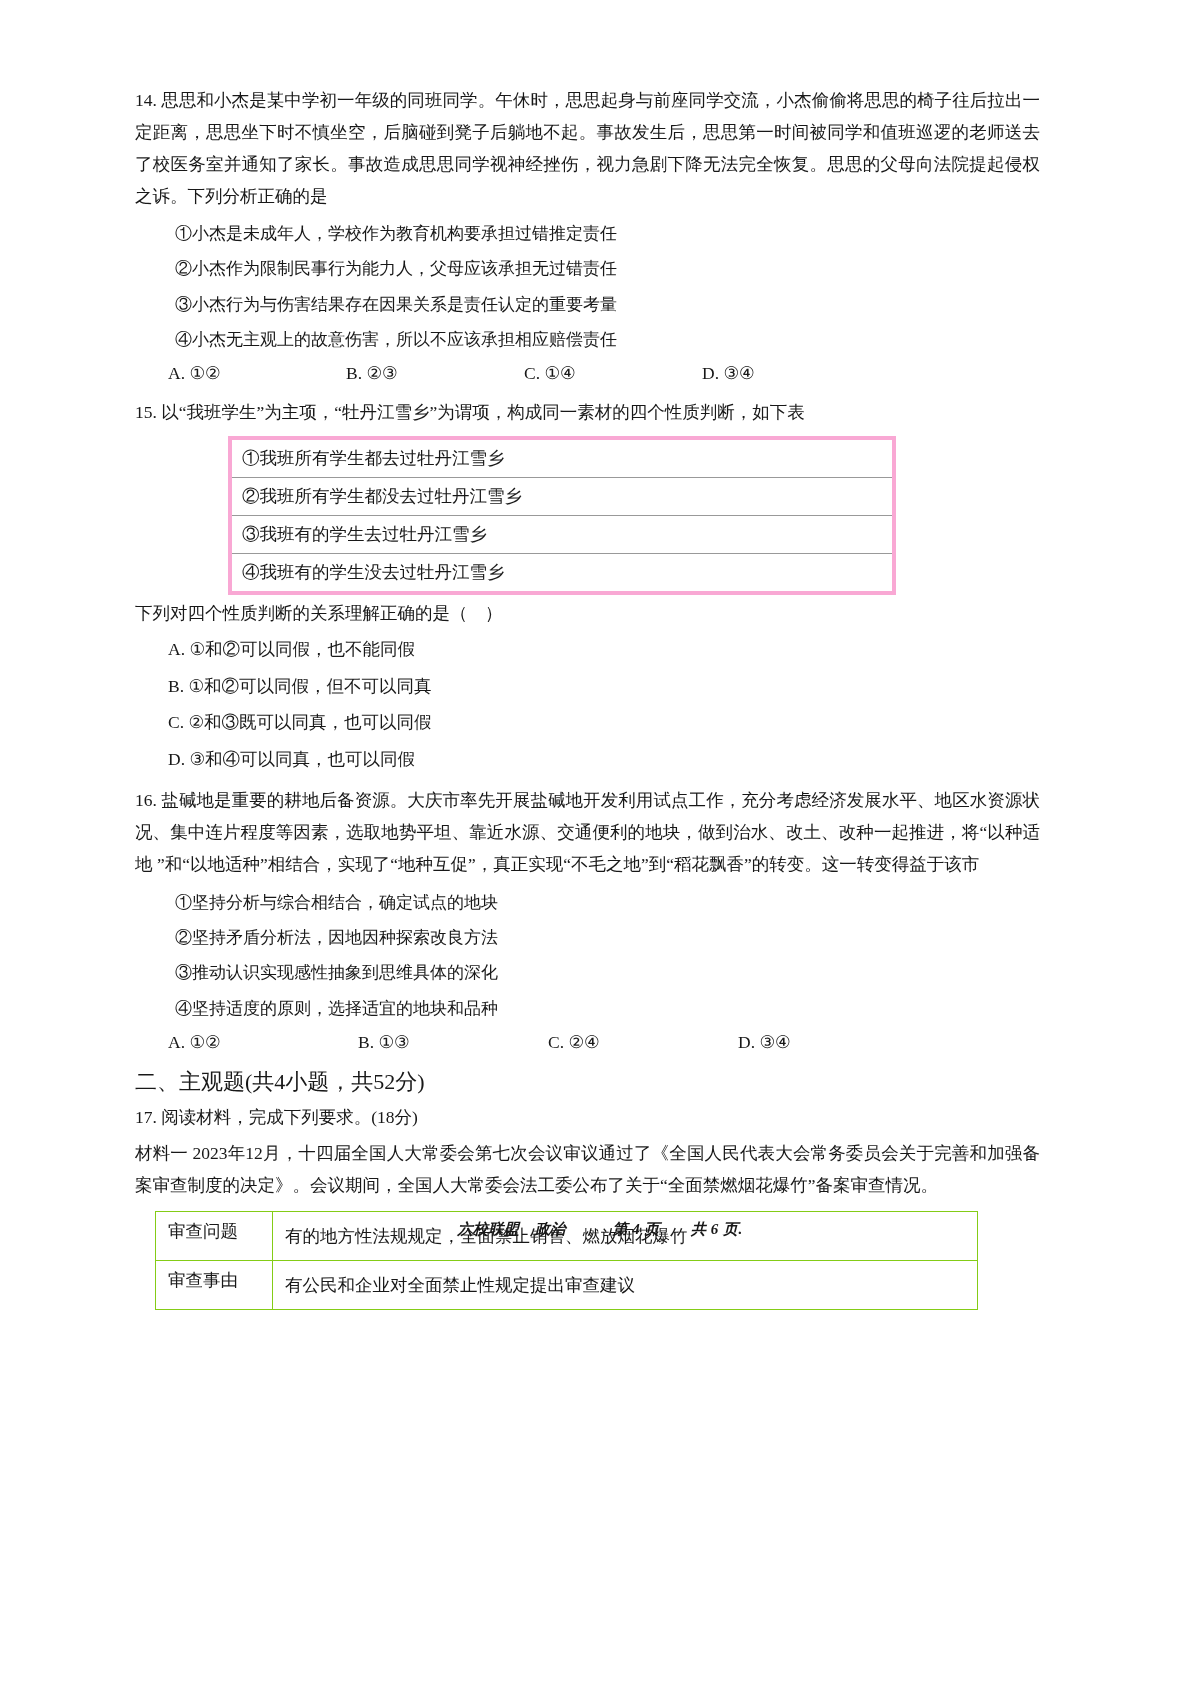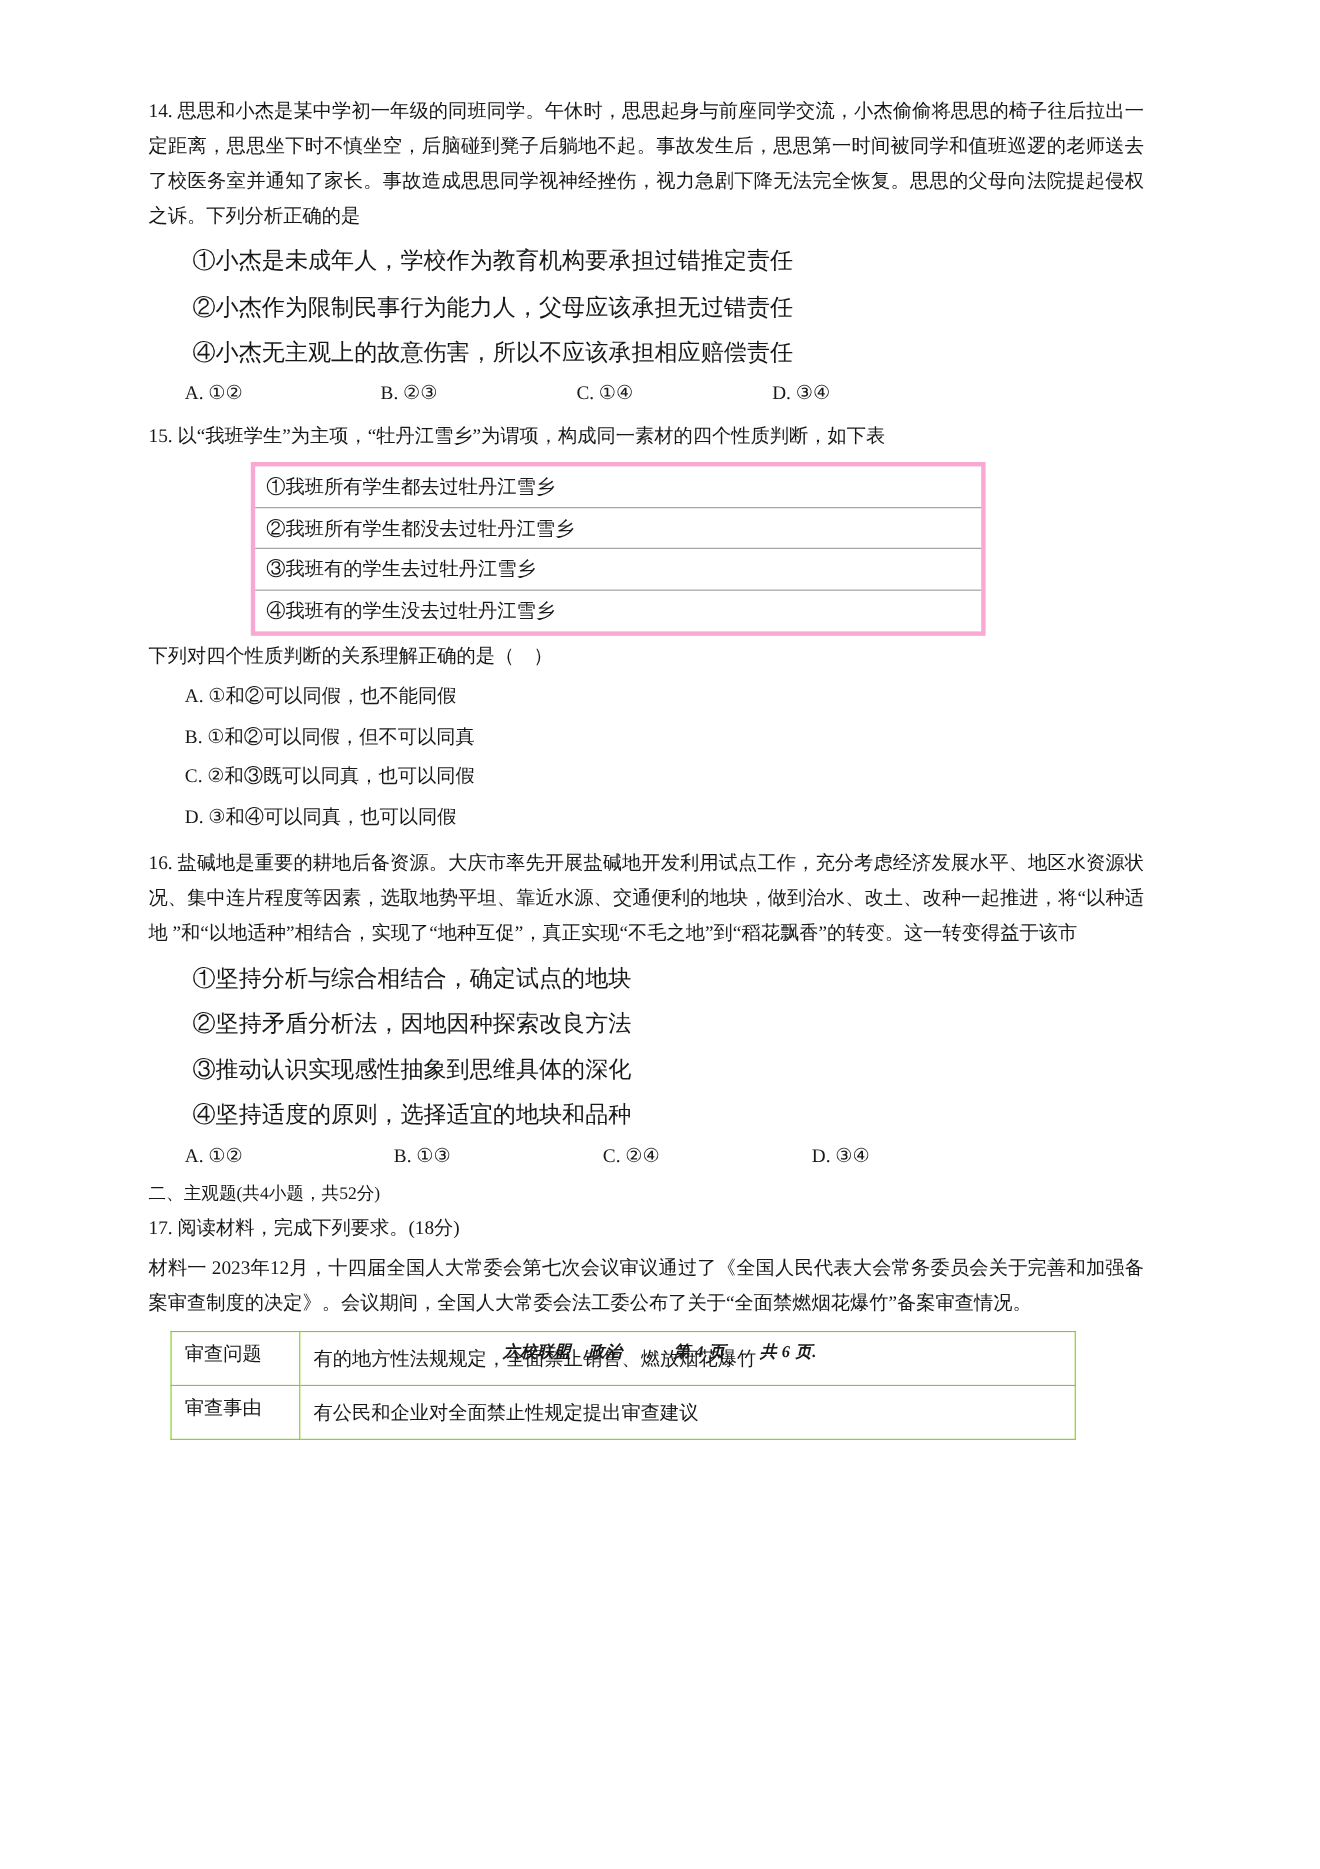--- a/index.html
+++ b/index.html
@@ -9,30 +9,30 @@
     margin:0 auto;
     box-sizing:border-box;
     padding:84px 160px 0 135px;
     background:#ffffff;
     color:#181818;
     font-family:"Liberation Serif","DejaVu Serif",serif;
     overflow:hidden;
   }
   .para{font-size:17.5px;line-height:1.83;text-align:justify;margin:0;}
   .qblock{margin:0 0 10px 0;}
-  .opt{font-size:21px;line-height:1.55;margin:9px 0;padding-left:40px;}
+  .opt{font-size:17px;line-height:1.55;margin:9px 0;padding-left:40px;}
   .choices{display:flex;padding-left:33px;margin:10px 0 12px;font-size:17.5px;}
   .choices .cw1{width:178px;}
   .choices .cw2{width:190px;}
   .vchoices p{padding-left:33px;margin:13px 0;font-size:17.5px;line-height:1.35;}
   .jtable{margin:8px 0 6px 93px;width:660px;border:4px solid #f9a8d4;}
   .jrow{border-top:1px solid #999;padding:4px 10px;font-size:17.5px;line-height:1.65;}
   .jrow:first-child{border-top:none;}
   .q15q{font-size:17.5px;margin:6px 0 2px 0;}
-  .section-head{font-size:16px;margin:14px 0 6px 0;font-family:Liberation Serif, serif;}
+  .section-head{font-size:22px;margin:14px 0 6px 0;font-family:Liberation Serif, serif;}
   .q17intro{font-size:17.5px;margin:8px 0;}
   .material{font-size:17.5px;line-height:1.83;text-align:justify;margin:4px 0 10px 0;}
   table.atable{border-collapse:collapse;margin:6px 0 0 20px;width:823px;}
   table.atable td{border:1px solid #84cc16;font-size:17.5px;padding:7px 12px;vertical-align:top;}
   table.atable td.label{width:92px;white-space:nowrap;}
   table.atable td.content{line-height:1.95;text-align:justify;}
   .footer{
     position:absolute;top:1220px;left:0;width:100%;
     text-align:center;font-size:15px;font-style:italic;font-weight:600;
     letter-spacing:0.5px;white-space:pre-wrap;
@@ -40,20 +40,21 @@
 </style>
 </head>
 <body>
 
 <div class="page">
 
   <section class="qblock">
     <p class="para">14. 思思和小杰是某中学初一年级的同班同学。午休时，思思起身与前座同学交流，小杰偷偷将思思的椅子往后拉出一定距离，思思坐下时不慎坐空，后脑碰到凳子后躺地不起。事故发生后，思思第一时间被同学和值班巡逻的老师送去了校医务室并通知了家长。事故造成思思同学视神经挫伤，视力急剧下降无法完全恢复。思思的父母向法院提起侵权之诉。下列分析正确的是</p>
     <p class="opt">①小杰是未成年人，学校作为教育机构要承担过错推定责任</p>
     <p class="opt">②小杰作为限制民事行为能力人，父母应该承担无过错责任</p>
+    <p class="opt">③小杰行为与伤害结果存在因果关系是责任认定的重要考量</p>
     <p class="opt">④小杰无主观上的故意伤害，所以不应该承担相应赔偿责任</p>
     <div class="choices">
       <span class="cw1">A. ①②</span>
       <span class="cw1">B. ②③</span>
       <span class="cw1">C.  ①④</span>
       <span class="cw1">D.  ③④</span>
     </div>
   </section>
 
   <section class="qblock">

